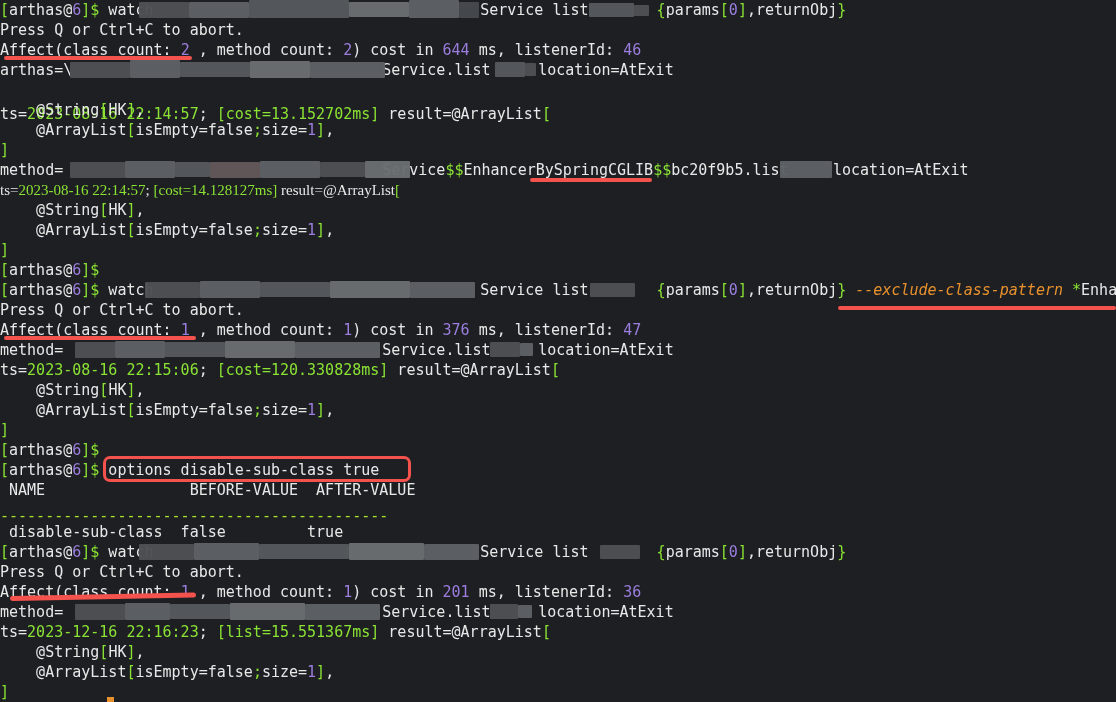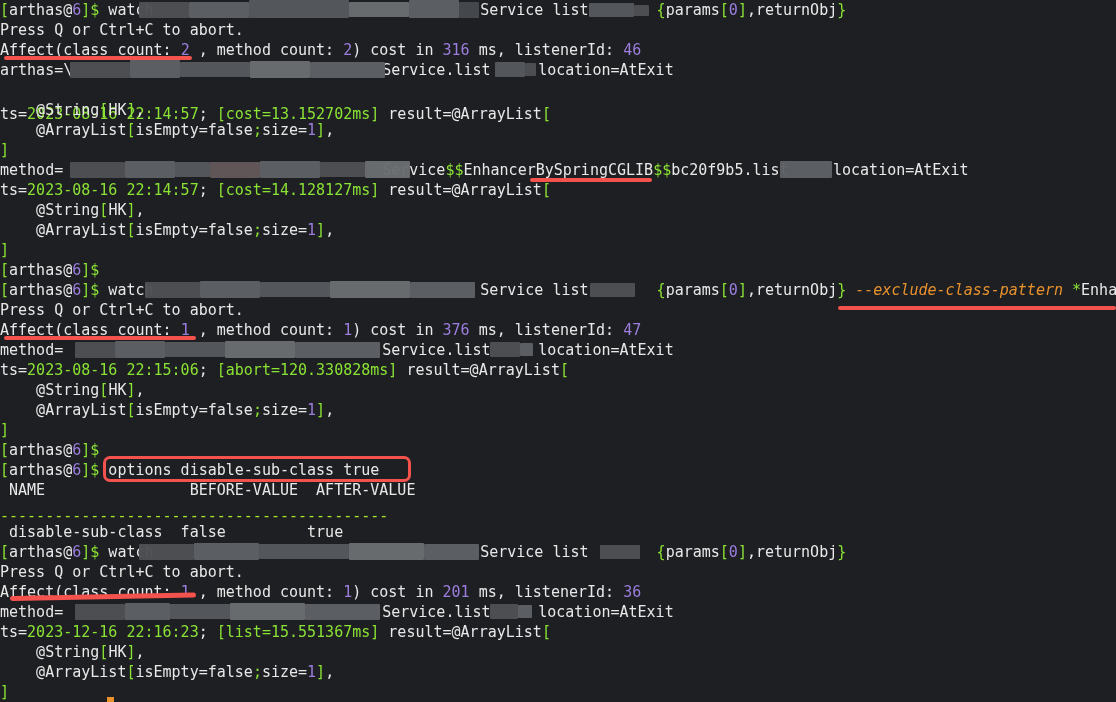--- a/index.html
+++ b/index.html
@@ -76,45 +76,45 @@
 </style>
 </head>
 <body>
 
 <div id="terminal">
   <div id="text-layer">
       <div class="line" style="top: 0px; left: 0px;"><span class="g">[</span><span class="w">arthas@</span><span class="p">6</span><span class="g">]</span><span class="g">$</span><span class="w"> watch </span></div>
       <div class="line" style="top: 0px; left: 480.2px;"><span class="w">Service list</span></div>
       <div class="line" style="top: 0px; left: 656.6px;"><span class="g">{</span><span class="w">params</span><span class="g">[</span><span class="p">0</span><span class="g">]</span><span class="w">,returnObj</span><span class="g">}</span></div>
       <div class="line" style="top: 20px; left: 0px;"><span class="w">Press Q or Ctrl+C to abort.</span></div>
-      <div class="line" style="top: 40px; left: 0px;"><span class="w">Affect(class count: </span><span class="p">2</span><span class="w"> , method count: </span><span class="p">2</span><span class="w">) cost in </span><span class="p">316</span><span class="w"> ms, listenerId: </span><span class="p">46</span></div>
+      <div class="line" style="top: 40px; left: 0px;"><span class="w">Affect(class count: </span><span class="p">2</span><span class="w"> , method count: </span><span class="p">2</span><span class="w">) cost in </span><span class="p">644</span><span class="w"> ms, listenerId: </span><span class="p">46</span></div>
       <div class="line" style="top: 60px; left: 0px;"><span class="w">arthas=\</span></div>
       <div class="line" style="top: 60px; left: 382.2px;"><span class="w">Service.list</span></div>
       <div class="line" style="top: 60px; left: 529.2px;"><span class="w"> location=AtExit</span></div>
       <div class="line" style="top: 80px; left: 0px; margin-top: 24px;"><span class="w">ts=</span><span class="g">2023-08-16 22:14:57</span><span class="w">; </span><span class="g">[</span><span class="g">cost=13.152702ms</span><span class="g">]</span><span class="w"> result=@ArrayList</span><span class="g">[</span></div>
       <div class="line" style="top: 100px; left: 0px;"><span class="w">    @String</span><span class="g">[</span><span class="w">HK</span><span class="g">]</span><span class="w">,</span></div>
       <div class="line" style="top: 120px; left: 0px;"><span class="w">    @ArrayList</span><span class="g">[</span><span class="w">isEmpty=false</span><span class="g">;</span><span class="w">size=</span><span class="p">1</span><span class="g">]</span><span class="w">,</span></div>
       <div class="line" style="top: 140px; left: 0px;"><span class="g">]</span></div>
       <div class="line" style="top: 160px; left: 0px;"><span class="w">method=</span></div>
       <div class="line" style="top: 160px; left: 382.2px;"><span class="w">Service</span><span class="g">$$</span><span class="w">EnhancerBySpringCGLIB</span><span class="g">$$</span><span class="w">bc20f9b5.list</span></div>
       <div class="line" style="top: 160px; left: 833px;"><span class="w">location=AtExit</span></div>
-      <div class="line" style="top: 180px; left: 0px;"><span class="w">ts=</span><span class="g">2023-08-16 22:14:57</span><span class="w">; </span><span class="g">[</span><span class="g">cost=14.128127ms</span><span class="g">]</span><span class="w"> result=@ArrayList</span><span class="g">[</span></div>
+      <div class="line" style="top: 180px; left: 0px; font-family: Liberation Serif, serif;"><span class="w">ts=</span><span class="g">2023-08-16 22:14:57</span><span class="w">; </span><span class="g">[</span><span class="g">cost=14.128127ms</span><span class="g">]</span><span class="w"> result=@ArrayList</span><span class="g">[</span></div>
       <div class="line" style="top: 200px; left: 0px;"><span class="w">    @String</span><span class="g">[</span><span class="w">HK</span><span class="g">]</span><span class="w">,</span></div>
       <div class="line" style="top: 220px; left: 0px;"><span class="w">    @ArrayList</span><span class="g">[</span><span class="w">isEmpty=false</span><span class="g">;</span><span class="w">size=</span><span class="p">1</span><span class="g">]</span><span class="w">,</span></div>
       <div class="line" style="top: 240px; left: 0px;"><span class="g">]</span></div>
       <div class="line" style="top: 260px; left: 0px;"><span class="g">[</span><span class="w">arthas@</span><span class="p">6</span><span class="g">]</span><span class="g">$</span></div>
       <div class="line" style="top: 280px; left: 0px;"><span class="g">[</span><span class="w">arthas@</span><span class="p">6</span><span class="g">]</span><span class="g">$</span><span class="w"> watch </span></div>
       <div class="line" style="top: 280px; left: 480.2px;"><span class="w">Service list</span></div>
       <div class="line" style="top: 280px; left: 656.6px;"><span class="g">{</span><span class="w">params</span><span class="g">[</span><span class="p">0</span><span class="g">]</span><span class="w">,returnObj</span><span class="g">}</span><span class="w"> </span><span class="o">--exclude-class-pattern</span><span class="w"> </span><span class="g">*</span><span class="w">Enhance</span></div>
       <div class="line" style="top: 300px; left: 0px;"><span class="w">Press Q or Ctrl+C to abort.</span></div>
       <div class="line" style="top: 320px; left: 0px;"><span class="w">Affect(class count: </span><span class="p">1</span><span class="w"> , method count: </span><span class="p">1</span><span class="w">) cost in </span><span class="p">376</span><span class="w"> ms, listenerId: </span><span class="p">47</span></div>
       <div class="line" style="top: 340px; left: 0px;"><span class="w">method=</span></div>
       <div class="line" style="top: 340px; left: 382.2px;"><span class="w">Service.list</span></div>
       <div class="line" style="top: 340px; left: 529.2px;"><span class="w"> location=AtExit</span></div>
-      <div class="line" style="top: 360px; left: 0px;"><span class="w">ts=</span><span class="g">2023-08-16 22:15:06</span><span class="w">; </span><span class="g">[</span><span class="g">abort=120.330828ms</span><span class="g">]</span><span class="w"> result=@ArrayList</span><span class="g">[</span></div>
+      <div class="line" style="top: 360px; left: 0px;"><span class="w">ts=</span><span class="g">2023-08-16 22:15:06</span><span class="w">; </span><span class="g">[</span><span class="g">cost=120.330828ms</span><span class="g">]</span><span class="w"> result=@ArrayList</span><span class="g">[</span></div>
       <div class="line" style="top: 380px; left: 0px;"><span class="w">    @String</span><span class="g">[</span><span class="w">HK</span><span class="g">]</span><span class="w">,</span></div>
       <div class="line" style="top: 400px; left: 0px;"><span class="w">    @ArrayList</span><span class="g">[</span><span class="w">isEmpty=false</span><span class="g">;</span><span class="w">size=</span><span class="p">1</span><span class="g">]</span><span class="w">,</span></div>
       <div class="line" style="top: 420px; left: 0px;"><span class="g">]</span></div>
       <div class="line" style="top: 440px; left: 0px;"><span class="g">[</span><span class="w">arthas@</span><span class="p">6</span><span class="g">]</span><span class="g">$</span></div>
       <div class="line" style="top: 460px; left: 0px;"><span class="g">[</span><span class="w">arthas@</span><span class="p">6</span><span class="g">]</span><span class="g">$</span><span class="w"> options disable-sub-class true</span></div>
       <div class="line" style="top: 480px; left: 0px; text-align: right;"><span class="w"> NAME                BEFORE-VALUE  AFTER-VALUE</span></div>
       <div class="line" style="top: 500px; left: 0px;"><span class="w"></span></div>
       <div class="line" style="top: 506px; left: 0px;"><span class="gy">-------------------------------------------</span></div>
       <div class="line" style="top: 522px; left: 0px;"><span class="w"> disable-sub-class  false         true</span></div>
       <div class="line" style="top: 542px; left: 0px;"><span class="g">[</span><span class="w">arthas@</span><span class="p">6</span><span class="g">]</span><span class="g">$</span><span class="w"> watch </span></div>

